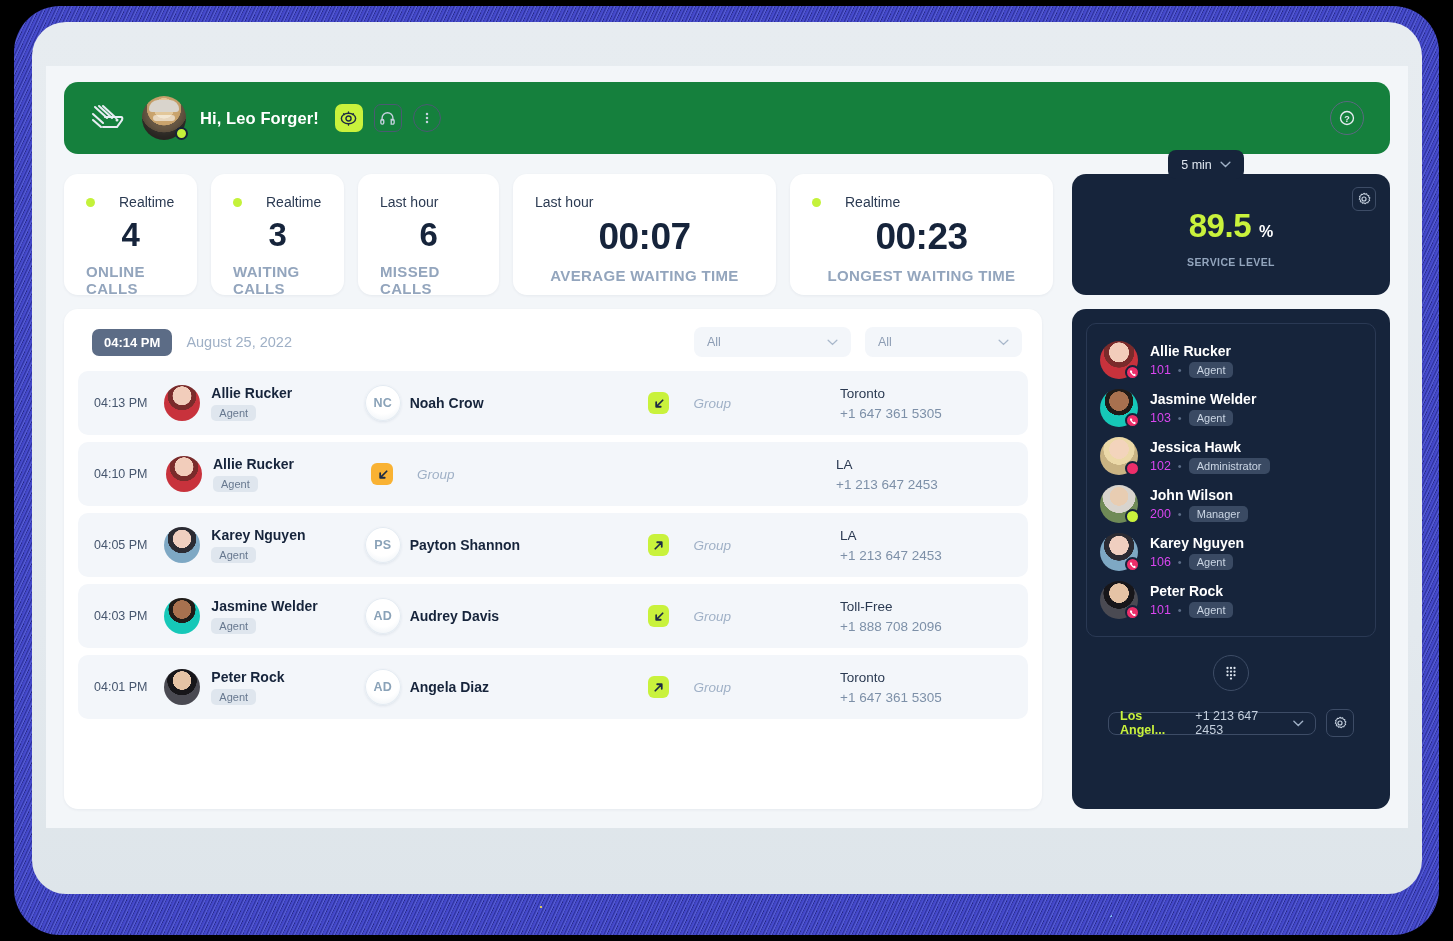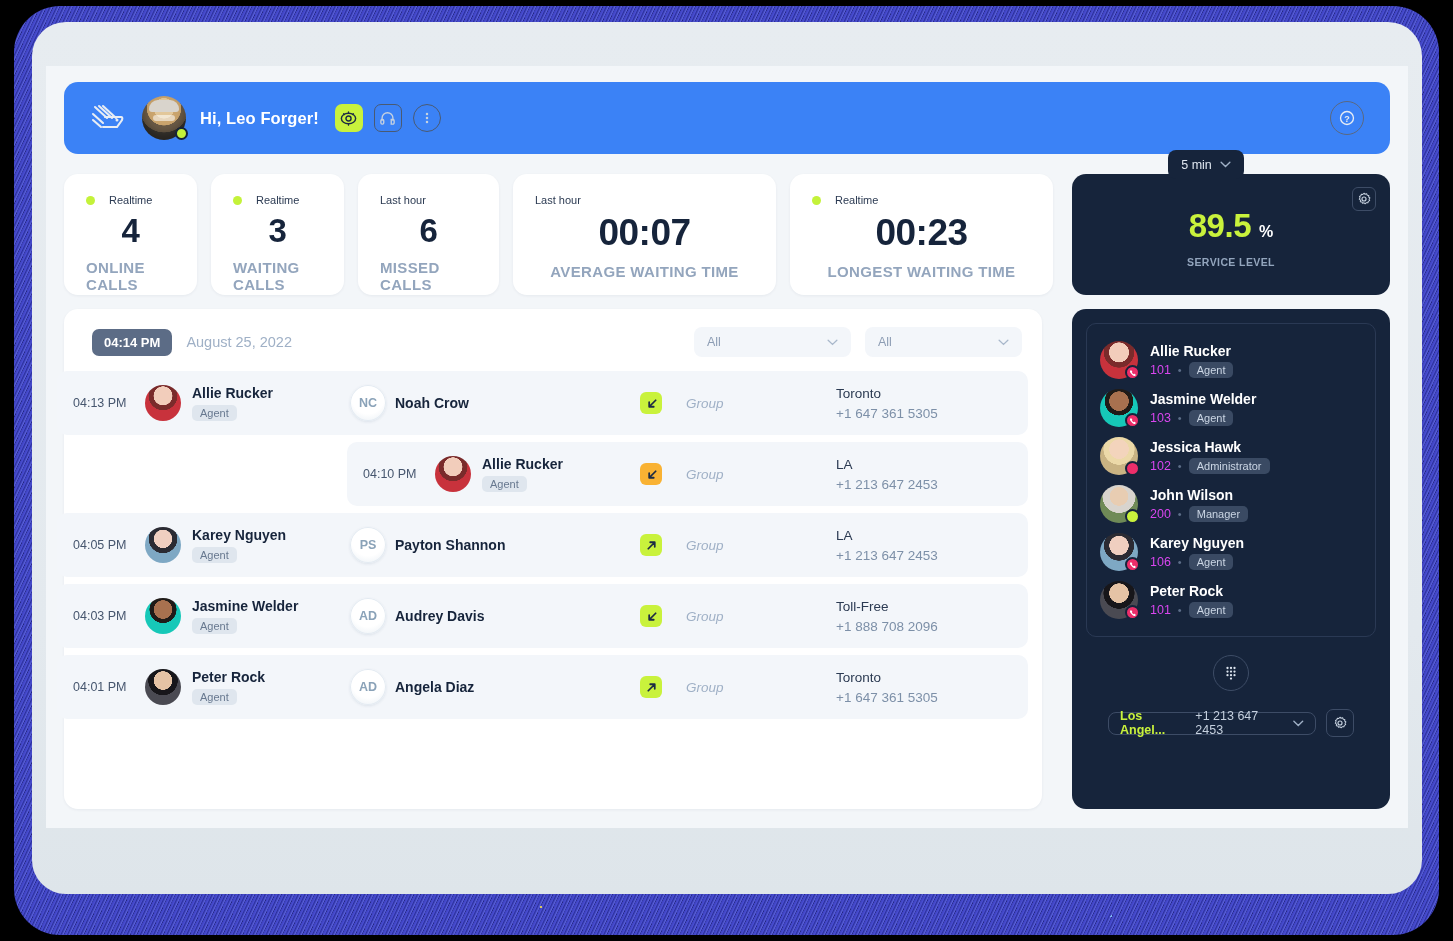--- a/index.html
+++ b/index.html
@@ -59,21 +59,21 @@
     left: 46px; top: 66px;
     width: 1362px; height: 762px;
     background: #f3f6f9;
     overflow: hidden;
   }
 
   
   .topbar {
     position: absolute; left: 18px; top: 16px;
     width: 1326px; height: 72px;
-    background: #3b82f6;
+    background: #15803d;
     border-radius: 14px 14px 14px 14px;
     display: flex; align-items: center;
   }
   .logo { margin-left: 26px; width: 34px; height: 30px; }
   .logo svg { display:block; }
 
   .avatar-wrap { position: relative; margin-left: 18px; width: 44px; height: 44px; }
   .avatar-img {
     width: 44px; height: 44px; border-radius: 50%;
     background: radial-gradient(circle at 50% 28%, #e2c79a 0 26%, #caa46d 27% 44%, #6a5a46 45% 62%, #3a3630 63% 100%);
@@ -121,22 +121,22 @@
   .kpi {
     background:#fff; border-radius: 14px; height: 121px;
     padding: 20px 22px 0 22px;
     display:flex; flex-direction:column; align-items:center;
     box-shadow: 0 1px 3px rgba(20,40,70,.06);
   }
   .kpi.w-narrow { width: 133px; }
   .kpi.w-mid    { width: 141px; }
   .kpi.w-wide   { width: 263px; }
   .kpi-top {
-    display:flex; align-items:center; gap: 14px;
-    align-self:flex-start; font-size: 11px; color:#2b3a52;text-align:center;
+    display:flex; align-items:center; gap: 24px;
+    align-self:flex-start; font-size: 14px; color:#2b3a52;text-align:center;
   }
   .kpi.w-wide .kpi-top { align-self:flex-start; }
   .dot-live { width: 9px; height: 9px; border-radius:50%; background:#c4f23a; }
   .kpi-val {
     margin-top: 6px; font-size: 33px; font-weight: bold; color:#16243b; letter-spacing:-.5px;
   }
   .kpi.w-wide .kpi-val { font-size: 37px; }
   .kpi-label {
     margin-top: 9px; font-size: 15px; font-weight: bold; letter-spacing:.35px;
     color:#93a5bd; text-transform: uppercase;
@@ -180,21 +180,21 @@
   }
   .date-txt { margin-left: 14px; color:#9fb0c6; font-size: 14.5px; }
   .filters { margin-left:auto; display:flex; gap: 14px; }
   .filter-select {
     width: 157px; height: 30px; background:#f3f6fa; border-radius: 8px;
     display:flex; align-items:center; padding: 0 13px;
     color:#8d9db4; font-size: 12.5px; cursor:pointer;
   }
   .filter-select .chev { margin-left:auto; }
 
-  .call-list { margin-top: 14px; padding: 0 14px; display:flex; flex-direction:column; gap: 7px; align-items: flex-end; }
+  .call-list { margin-top: 14px; padding: 0 14px; display:flex; flex-direction:column; gap: 7px; }
   .call-row {
     height: 64px; background:#f3f6fa; border-radius: 10px;
     display:flex; align-items:center; padding: 0 16px; cursor:pointer;
   }
   .c-time { width: 72px; font-size: 12.5px; color:#46566e; }
   .c-agent { display:flex; align-items:center; width: 205px; }
   .c-agent-av {
     width: 36px; height: 36px; border-radius: 50%; flex: 0 0 36px; overflow:hidden;
   }
   .c-agent-txt { margin-left: 11px; }

